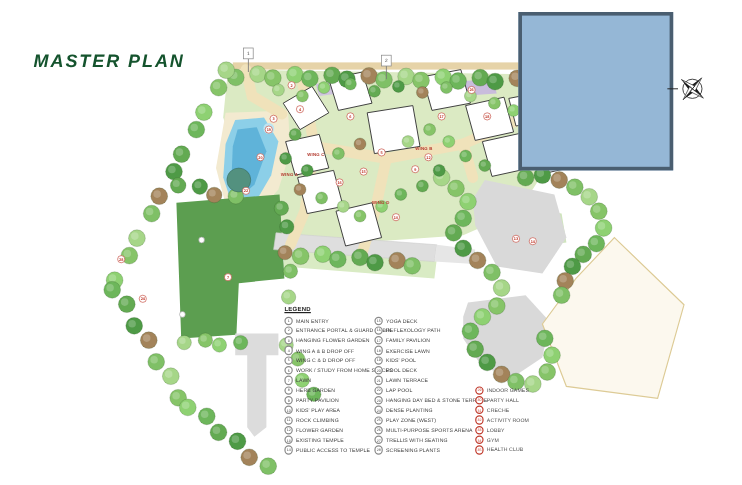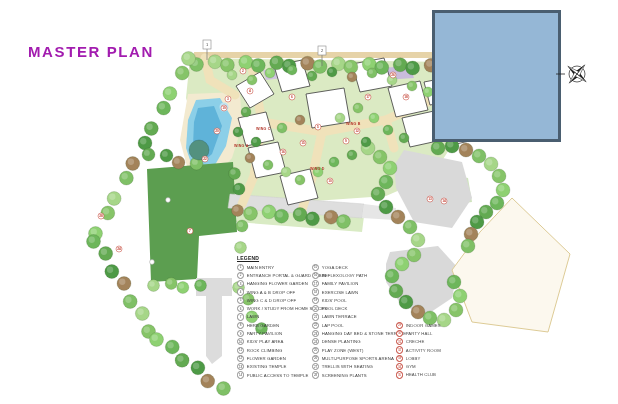--- a/index.html
+++ b/index.html
@@ -2,21 +2,21 @@
 <html><head>
 <meta charset="utf-8">
 <style>
   html,body{margin:0;padding:0;background:#fff;}
   #stage{
     position:relative;width:618px;height:404px;background:#ffffff;overflow:hidden;
     font-family:"Liberation Sans",sans-serif;
   }
   .page-title{
     position:absolute;left:28px;top:43px;
-    font-size:15px;font-weight:600;letter-spacing:1.6px;color:#a21caf;
+    font-size:15px;font-weight:600;letter-spacing:1.6px;color:#14532d;font-style:italic;
   }
   #plan-svg{position:absolute;left:0;top:0;}
   .cover-box{
     position:absolute;left:432px;top:10px;width:123px;height:126px;
     background:#95b7d6;border:3px solid #4a5e70;
   }
   #compass-svg{position:absolute;left:556px;top:54px;}
   .legend-head{
     position:absolute;left:237px;top:255px;
     font-size:5px;font-weight:bold;color:#222;text-decoration:underline;letter-spacing:.2px;

